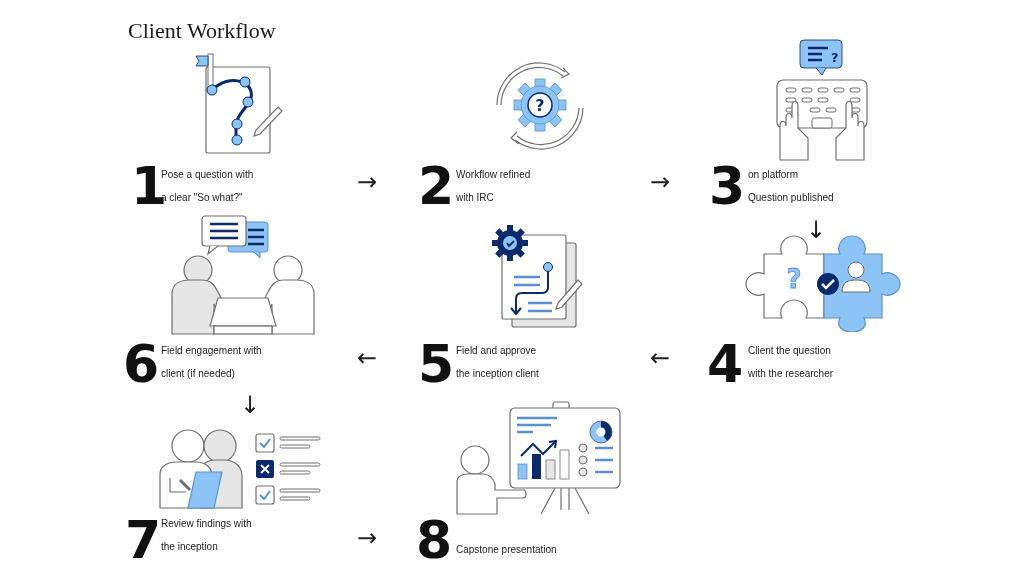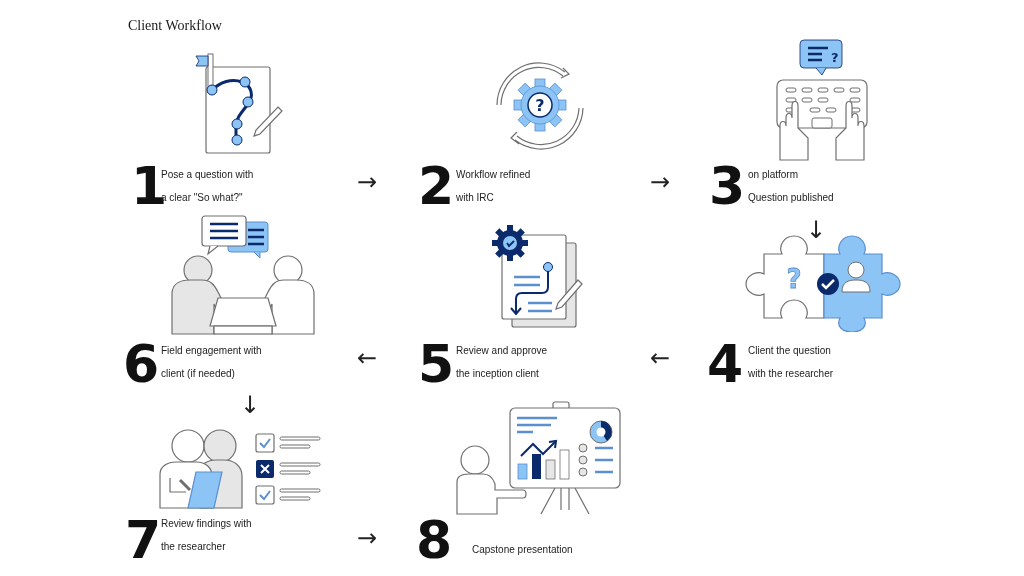--- a/index.html
+++ b/index.html
@@ -1,17 +1,17 @@
 <!DOCTYPE html>
 <html><head>
 <meta charset="utf-8">
 <style>
   html, body { margin: 0; padding: 0; background: #ffffff; }
   body { width: 1024px; height: 576px; position: relative; overflow: hidden; font-family: "Liberation Sans", "DejaVu Sans", sans-serif; color: #1a1a1a; }
-  .title { position: absolute; left: 128px; top: 18px; font-family: "Liberation Serif", "DejaVu Serif", serif; font-size: 14px; color: #1a1a1a; }
+  .title { position: absolute; left: 128px; top: 18px; font-family: "Liberation Serif", "DejaVu Serif", serif; font-size: 22px; color: #1a1a1a; }
   .step { position: absolute; }
   .num { position: absolute; font-family: "DejaVu Sans", sans-serif; font-weight: 900; font-size: 52px; line-height: 52px; color: #111; letter-spacing: -2px; }
   .label { position: absolute; font-size: 10px; line-height: 23px; color: #222; white-space: nowrap; }
   .label div { height: 23px; }
   .arrow { position: absolute; font-size: 24px; line-height: 24px; color: #222; font-family: "DejaVu Sans", sans-serif; }
   .illus { position: absolute; }
 </style>
 </head>
 <body>
 
@@ -227,44 +227,44 @@
   <div class="num" style="left:707px;top:338px">4</div>
   <div class="label" style="left:748px;top:339px">
     <div>Client the question</div>
       <div>with the researcher</div>
   </div>
 </div>
 
 <div class="step">
   <div class="num" style="left:418px;top:338px">5</div>
   <div class="label" style="left:456px;top:339px">
-    <div>Review and approve</div>
+    <div>Field and approve</div>
       <div>the inception client</div>
   </div>
 </div>
 
 <div class="step">
   <div class="num" style="left:123px;top:338px">6</div>
   <div class="label" style="left:161px;top:339px">
     <div>Field engagement with</div>
       <div>client (if needed)</div>
   </div>
 </div>
 
 <div class="step">
   <div class="num" style="left:125px;top:514px">7</div>
   <div class="label" style="left:161px;top:512px">
     <div>Review findings with</div>
-      <div>the researcher</div>
+      <div>the inception</div>
   </div>
 </div>
 
 <div class="step">
   <div class="num" style="left:416px;top:514px">8</div>
-  <div class="label" style="left:472px;top:538px">
+  <div class="label" style="left:456px;top:538px">
     <div>Capstone presentation</div>
   </div>
 </div>
 
 <div class="arrow" style="left:357px;top:170px">→</div>
 <div class="arrow" style="left:650px;top:170px">→</div>
 <div class="arrow" style="left:806px;top:218px">↓</div>
 <div class="arrow" style="left:650px;top:346px">←</div>
 <div class="arrow" style="left:357px;top:346px">←</div>
 <div class="arrow" style="left:240px;top:393px">↓</div>

